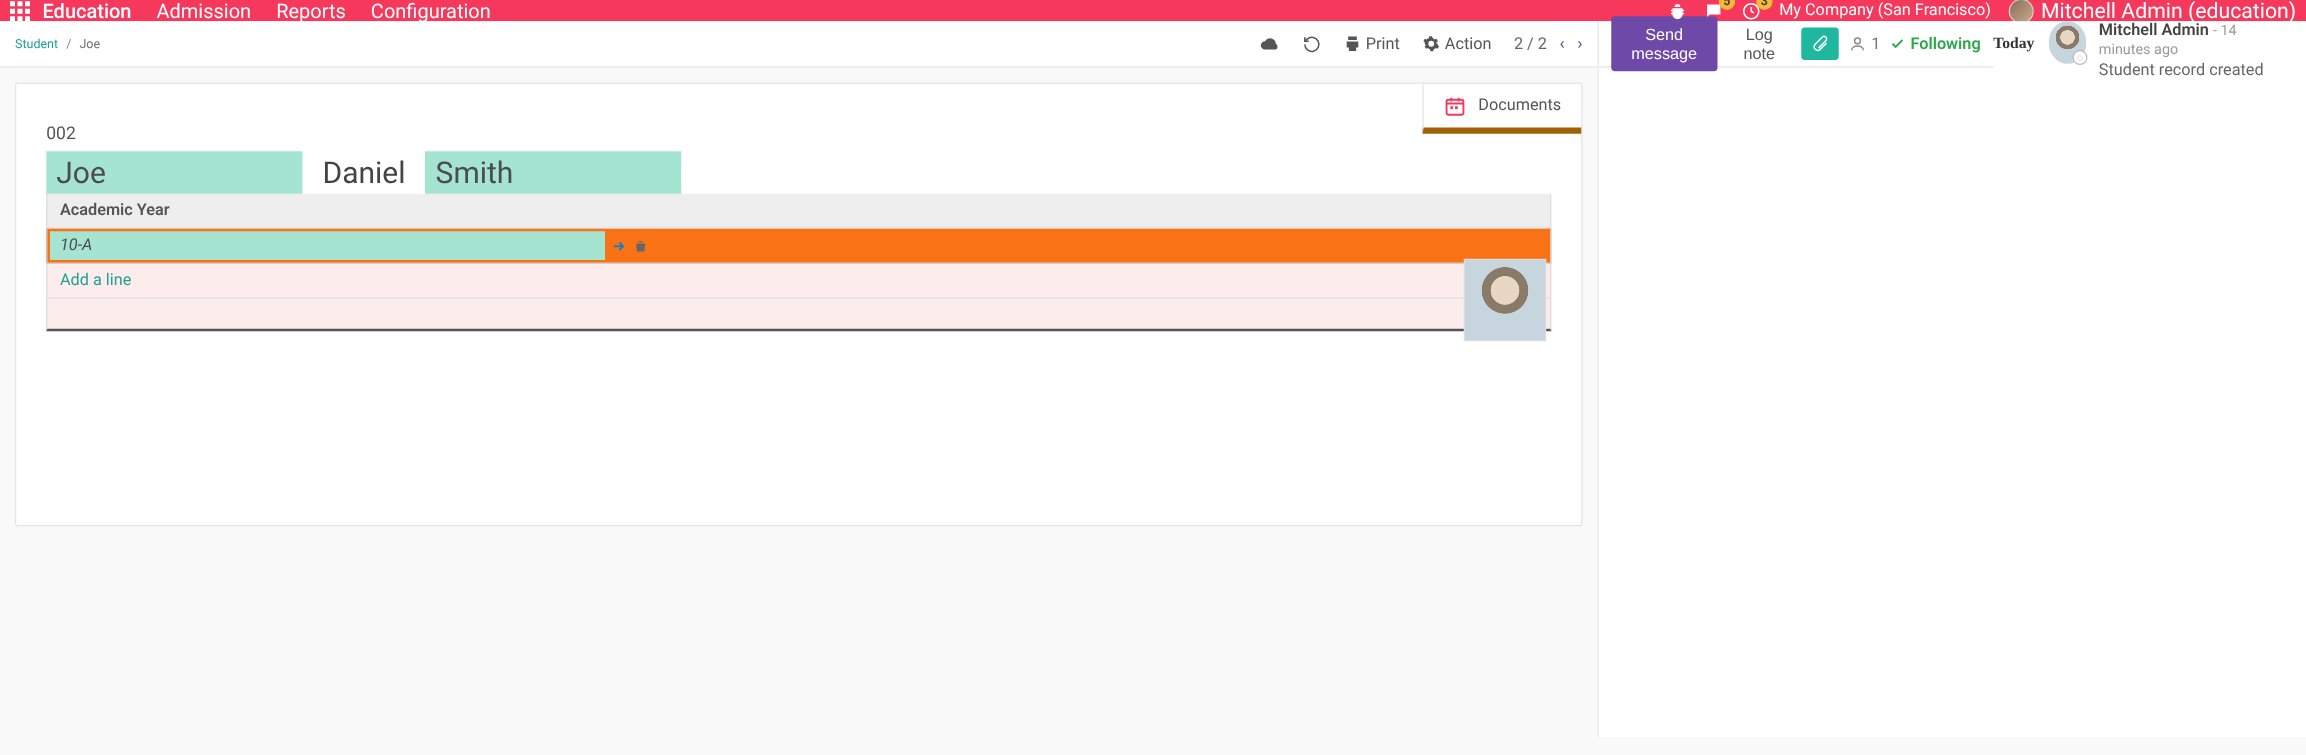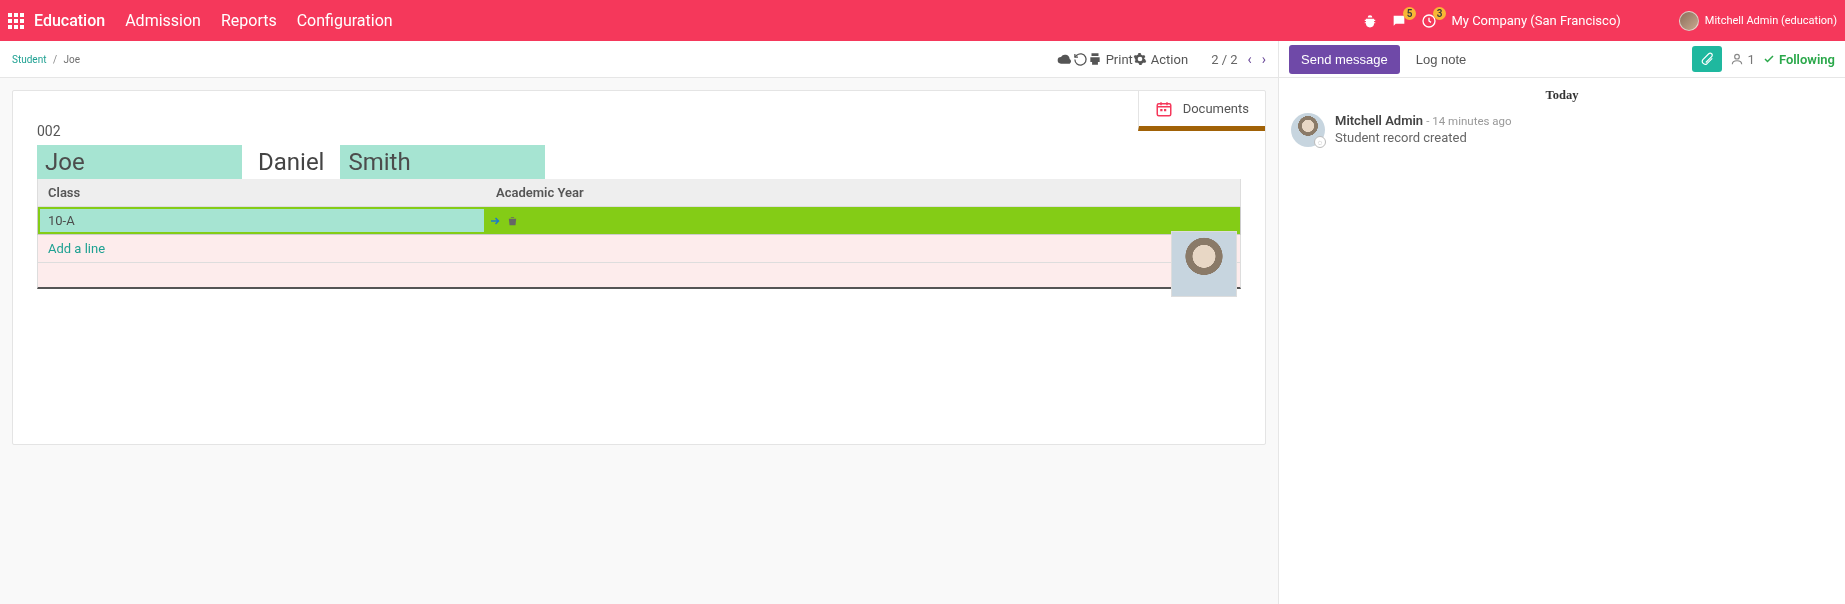--- a/index.html
+++ b/index.html
@@ -1,47 +1,47 @@
 <!DOCTYPE html>
 <html><head>
 <meta charset="utf-8">
 <style>
   * { box-sizing: border-box; margin: 0; padding: 0; }
   body { font-family: -apple-system, BlinkMacSystemFont, "Segoe UI", Roboto, "Helvetica Neue", Arial, sans-serif; font-size: 13px; color: #4c4c4c; background: #f9f9f9; width: 1845px; height: 604px; overflow: hidden; }
 
   
-  .topnav { background: #f5385b; height: 41px; display: flex; align-items: center; color: #fff; padding: 0 8px; }
+  .topnav { background: #f5385b; height: 17px; display: flex; align-items: center; color: #fff; padding: 0 8px; }
   .apps-grid { width: 16px; height: 16px; display: grid; grid-template-columns: repeat(3,4px); grid-template-rows: repeat(3,4px); gap: 2px; margin-right: 10px; cursor: pointer; }
   .apps-grid span { background: #fff; width: 4px; height: 4px; }
   .brand { font-size: 16px; font-weight: 500; margin-right: 20px; }
   .topmenu { display: flex; gap: 20px; }
   .topmenu a { color: #fff; text-decoration: none; font-size: 16px; cursor: pointer; }
   .topnav-right { margin-left: auto; display: flex; align-items: center; gap: 14px; }
   .icon-btn { cursor: pointer; position: relative; display: flex; align-items: center; }
   .badge { position: absolute; top: -6px; right: -9px; background: #f8b735; color: #3a3a3a; border-radius: 7px; padding: 0 4px; font-size: 10px; line-height: 13px; font-weight: 600; }
   .company { color: #fff; font-size: 13px; cursor: pointer; }
-  .user { display: flex; align-items: center; gap: 6px; cursor: pointer; font-size: 11px; margin-left: 44px; }
+  .user { display: flex; align-items: center; gap: 6px; cursor: pointer; font-size: 17px; }
   .avatar-s { width: 20px; height: 20px; border-radius: 50%; background: linear-gradient(135deg,#8a6d5a,#c9aa8f); border: 1px solid rgba(255,255,255,.6); }
 
   
   .content { display: flex; height: calc(100% - 31px); }
   .left { flex: 1 1 auto; min-width: 0; }
-  .right { width: 567px; border-left: 1px solid #e6e6e6; background: #fff; display: flex; flex-direction: column; }
+  .right { width: 567px; border-left: 1px solid #e6e6e6; background: #fff; display: flex; flex-direction: row; }
 
   
   .ctrlbar { height: 37px; display: flex; align-items: center; padding: 0 12px; background: #fff; border-bottom: 1px solid #e6e6e6; }
   .breadcrumb { font-size: 10px; }
   .breadcrumb .link { color: #1fa192; cursor: pointer; }
   .breadcrumb .sep { color: #888; margin: 0 4px; }
   .breadcrumb .cur { color: #6f6f6f; }
-  .ctrlbar .tools { margin-left: auto; display: flex; align-items: center; color: #555; }
+  .ctrlbar .tools { margin-left: auto; display: flex; align-items: center; gap: 18px; color: #555; }
   .tool { cursor: pointer; display: flex; align-items: center; gap: 4px; }
   .pager { display: flex; align-items: center; gap: 10px; }
   .pager .arrow { cursor: pointer; color: #6b4a9a; font-size: 14px; }
-  .pager .count { color: #666; margin-left: 23px; }
+  .pager .count { color: #666; }
   .sheet { margin: 12px; background: #fff; border: 1px solid #e4e4e4; border-radius: 2px; position: relative; min-height: 355px; }
   .doc-btn { position: absolute; top: 0; right: 0; border-left: 1px solid #e4e4e4; border-bottom: 5px solid #a16207; height: 40px; display: flex; align-items: center; gap: 10px; padding: 0 16px; cursor: pointer; color: #555; }
   .cal-icon { color: #f5385b; font-size: 16px; }
 
   .form-body { padding: 32px 24px 20px; }
   .reg-no { font-size: 14px; color: #555; margin-bottom: 6px; }
   .names { display: flex; gap: 12px; align-items: center; }
   .name-field { background: #a6e4d2; padding: 2px 8px; font-size: 24px; font-weight: 400; min-width: 205px; height: 34px; display: flex; align-items: center; }
   .mid-name { font-size: 24px; color: #444; padding: 0 4px; }
   .photo-box { position: absolute; right: 28px; top: 140px; width: 66px; height: 66px; border: 1px solid #ddd; background: radial-gradient(circle at 50% 38%, #e8d7c5 0 22%, #8a7a68 23% 36%, #c7d5df 37% 100%); }
@@ -49,21 +49,21 @@
   .tabs { margin-top: 36px; display: flex; border-bottom: 1px solid #ddd; }
   .tab { padding: 8px 12px; cursor: pointer; color: #1fa192; font-size: 13px; }
   .tab.active { background: #1fb89f; color: #fff; border-radius: 2px 2px 0 0; }
 
   .table-head { display: flex; background: #eee; border: 1px solid #ddd; border-top: none; font-weight: 600; color: #555; }
   .th, .td { padding: 6px 10px; }
   .col-class { width: 448px; }
   .col-year { flex: 1 1 auto; position: relative; }
   .col-act { width: 42px; display: flex; align-items: center; justify-content: flex-end; gap: 6px; color: #666; }
 
-  .table-row { display: flex; border: 1px solid #ccc; border-top: none; background: #84cc16; }
+  .table-row { display: flex; border: 1px solid #ccc; border-top: none; background: #f97316; font-style: italic; }
   .td.cell-class { background: #a6e4d2; margin: 2px; padding: 4px 8px; width: 444px; }
   .td.cell-year { flex: 1; margin: 2px 2px 2px 2px; background: #a6e4d2; position: relative; padding: 0; }
   .year-pill { display: inline-block; background: #e63b3b; color: #fff; padding: 3px 5px; margin: 2px; }
   .year-dd { position: absolute; right: 6px; top: 50%; transform: translateY(-50%); color: #666; font-size: 10px; pointer-events:none; }
 
   .addline-row { display: flex; border: 1px solid #ddd; border-top: none; padding: 6px 10px; background: #fdecec; text-align: center; }
   .addline { color: #1fa192; cursor: pointer; }
 
   .spacer-row { height: 26px; border: 1px solid #ddd; border-top: none; border-bottom: 2px solid #555; background: #fdecec; }
 
@@ -193,21 +193,20 @@
         <div class="names">
           <div class="name-field">Joe</div>
           <div class="mid-name">Daniel</div>
           <div class="name-field">Smith</div>
         </div>
 
         <div class="photo-box"></div>
 
 
         <div class="table-head">
-          <div class="th col-class">Class</div>
           <div class="th col-year">Academic Year</div>
           <div class="th col-act"></div>
         </div>
 
         <div class="table-row">
           <div class="td cell-class">10-A</div>
           <div class="td col-act">
             <span style="color:#1e7cc7;">
               <svg width="12" height="12" viewBox="0 0 24 24" fill="none" stroke="#1e7cc7" stroke-width="3">
                   <path d="M4 12h14M13 6l6 6-6 6"></path>

